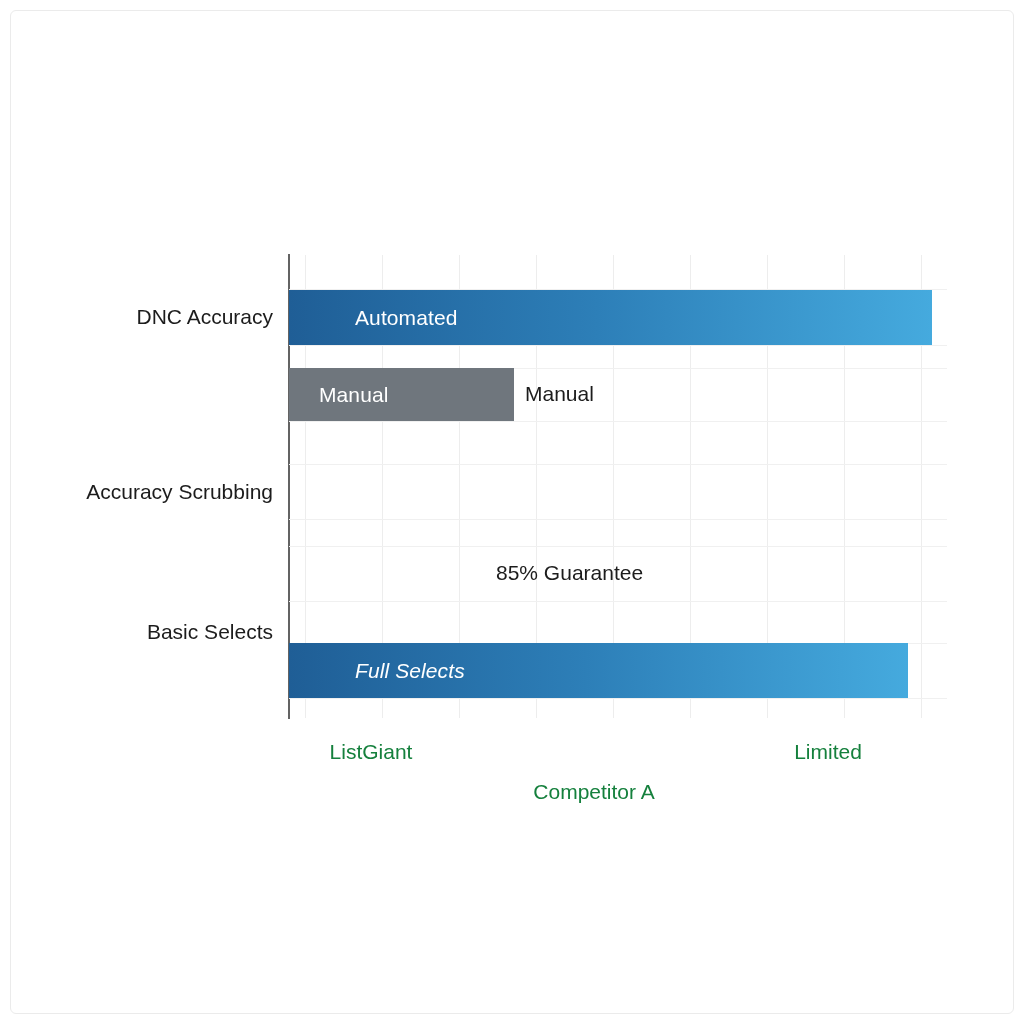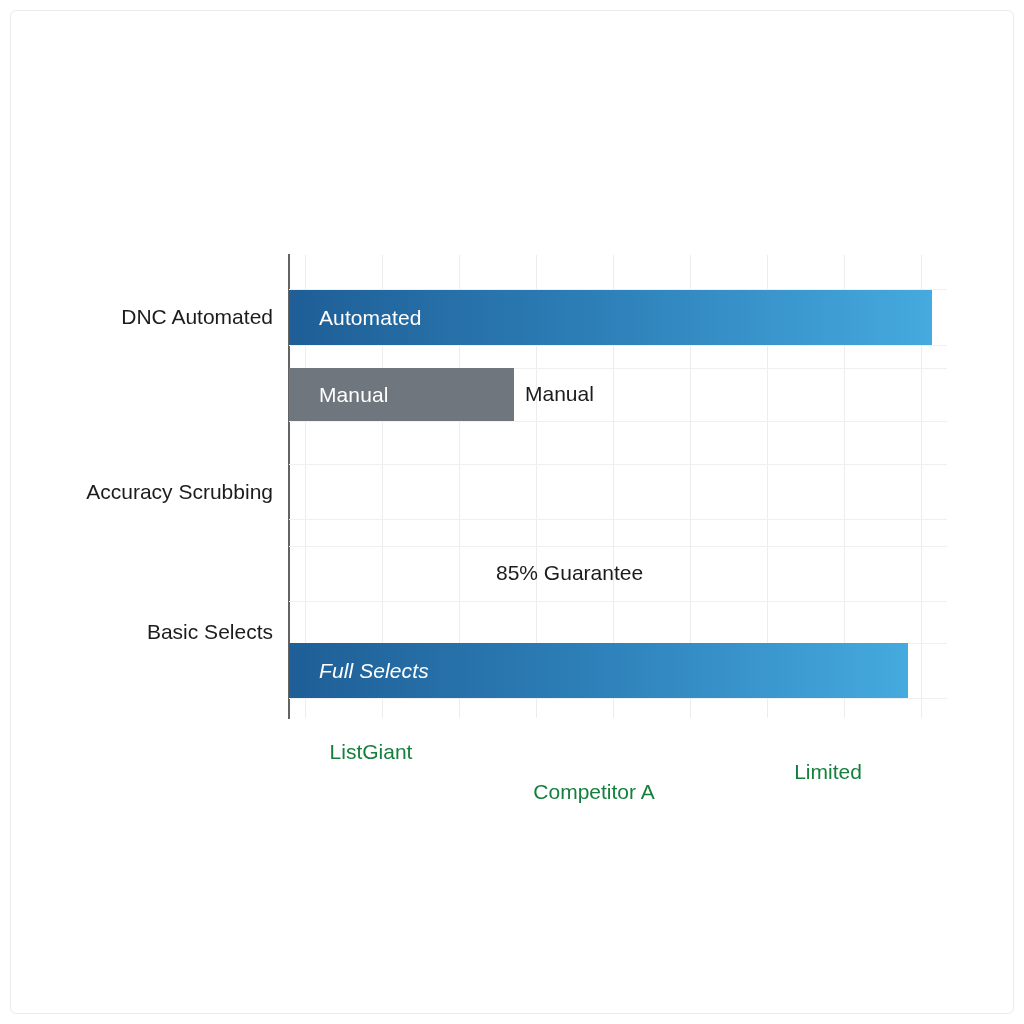--- a/index.html
+++ b/index.html
@@ -74,20 +74,21 @@
   
   .bar {
     position: absolute;
     left: 0;
     box-sizing: border-box;
     display: flex;
     align-items: center;
   }
   .bar.blue {
     background: linear-gradient(90deg, #1f5e96 0%, #2d7fb8 48%, #45aade 100%);
+    padding-left: 36px;
   }
   .bar.gray {
     background: #6f767d;
   }
   .bar-label-inside {
     color: #ffffff;
     font-size: 21px;
     white-space: nowrap;
     letter-spacing: 0.1px;
   }
@@ -135,21 +136,21 @@
   }
 </style>
 </head>
 <body>
 
 <div id="figure">
 
   <div id="figure-frame"></div>
 
   <div id="y-tick-wrap">
-    <div class="y-tick" style="top:317px;">DNC Automated</div>
+    <div class="y-tick" style="top:317px;">DNC Accuracy</div>
     <div class="y-tick" style="top:492px;">Accuracy Scrubbing</div>
     <div class="y-tick" style="top:632px;">Basic Selects</div>
   </div>
 
   <div id="y-spine"></div>
 
   <div id="plot-area">
 
     <div class="grid-v" style="left:16px;"></div>
     <div class="grid-v" style="left:93px;"></div>
@@ -186,16 +187,16 @@
 
     <div class="bar blue" style="top:388px; height:55px; width:619px;font-style:italic;">
       <span class="bar-label-inside left">Full Selects</span>
     </div>
 
   </div>
 
   <div>
     <div class="x-tick" style="left:371px; top:740px;">ListGiant</div>
     <div class="x-tick" style="left:594px; top:740px;margin-top:40px;">Competitor A</div>
-    <div class="x-tick" style="left:828px; top:760px;">Limited</div>
+    <div class="x-tick" style="left:828px; top:740px;">Limited</div>
   </div>
 
 </div>
 
 </body></html>

